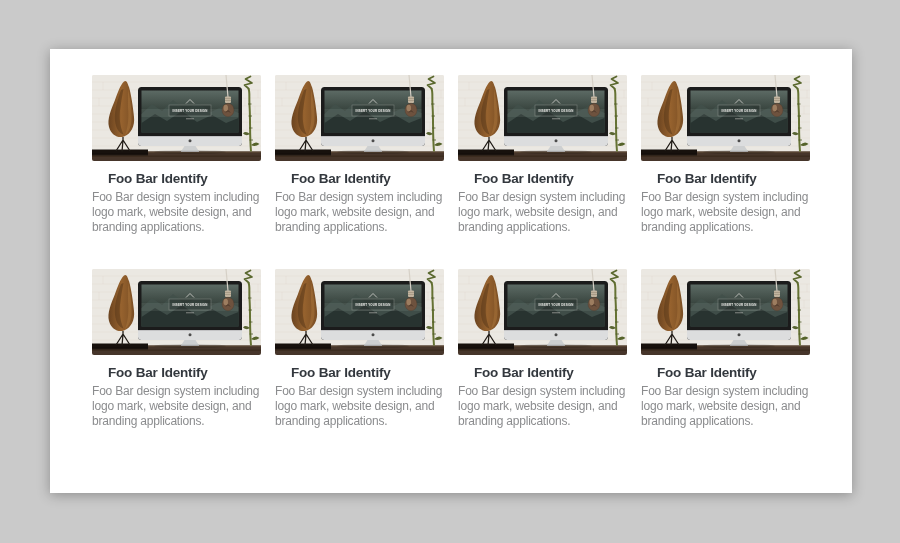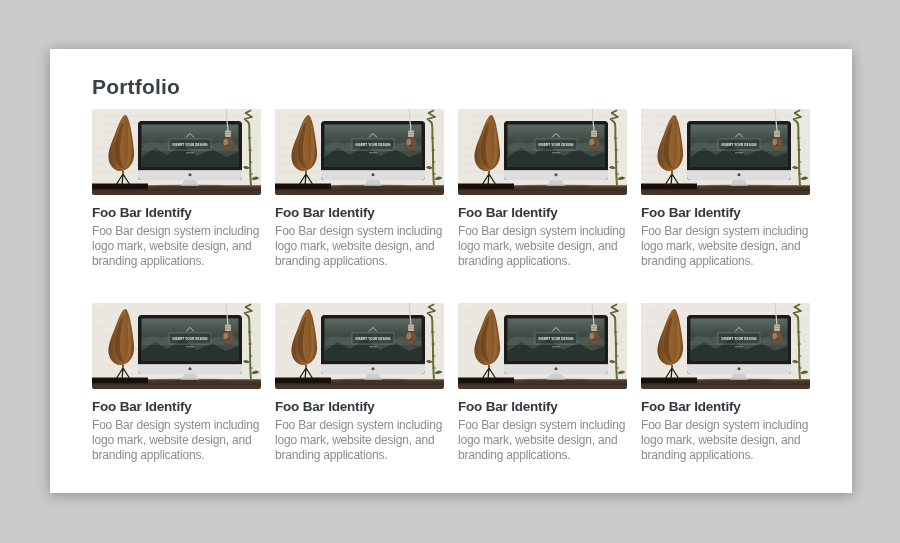--- a/index.html
+++ b/index.html
@@ -29,21 +29,21 @@
     column-gap:14px; row-gap:34px;
   }
   .item { width:169px; }
   .thumb {
     width:169px; height:86px;
     border-radius:2px; overflow:hidden;
     background:#ebe8e2;
   }
   .thumb svg { display:block; width:100%; height:100%; }
   .item-title {
-    margin:9px 0 3px 0;
+    margin:9px 0 3px 16px;
     font-size:13.5px; line-height:17px;
     font-weight:bold; color:#33383e;
     letter-spacing:-.2px;
   }
   .item-desc {
     margin:0;
     font-size:12px; line-height:15px;
     color:#8b8c8e; letter-spacing:-.2px;
   }
   .defs-holder { position:absolute; width:0; height:0; overflow:hidden; }
@@ -124,21 +124,20 @@
       <path d="M313,27 L305,20 L320,16 L307,8 L317,3" stroke="#5a682e" stroke-width="3.4" fill="none" stroke-linejoin="round" stroke-linecap="round"></path>
       <path d="M312,58 h7 M313,82 h7 M314,106 h7 M315,130 h7" stroke="#4c5826" stroke-width="1.6"></path>
       <path d="M318,140 q10,-9 17,-2 q-9,7 -17,2 Z" fill="#55632a"></path>
       <path d="M316,118 q-9,-7 -14,-1 q7,6 14,1 Z" fill="#49571f" opacity="0.9"></path>
     </g>
   </symbol>
 </svg>
 </div>
 
 <div class="card">
-  <h1 class="page-title">Portfolio</h1>
   <div class="grid">
   <div class="item">
     <div class="thumb">
       <svg viewBox="0 0 338 172" preserveAspectRatio="xMidYMid slice">
         <use href="#imac-scene"></use>
       </svg>
     </div>
     <h3 class="item-title">Foo Bar Identify</h3>
     <p class="item-desc">Foo Bar design system including logo mark, website design, and branding applications.</p>
   </div>

